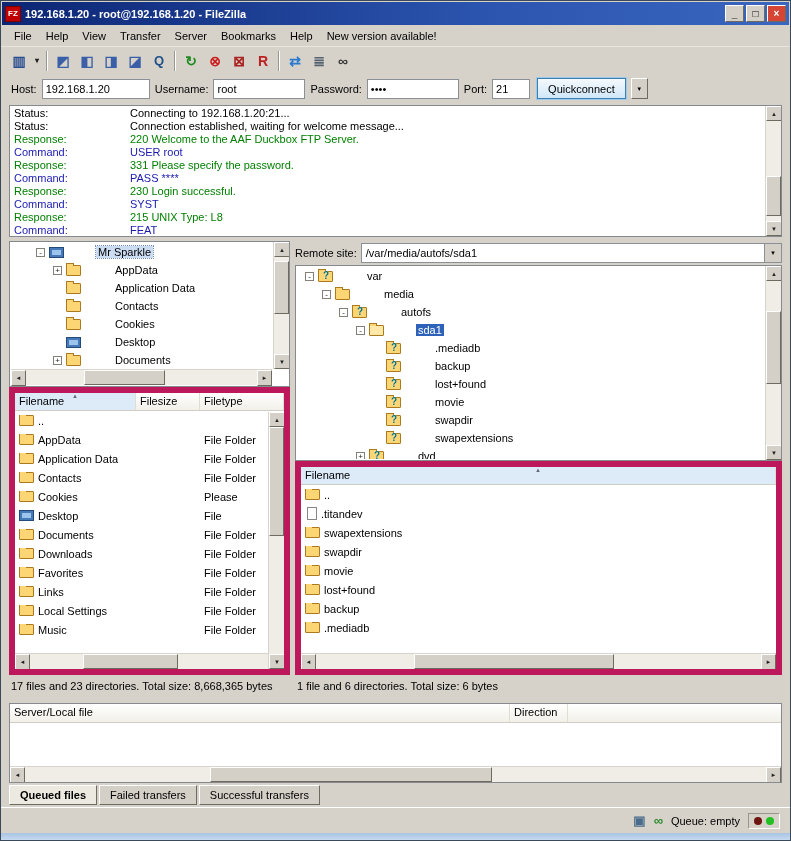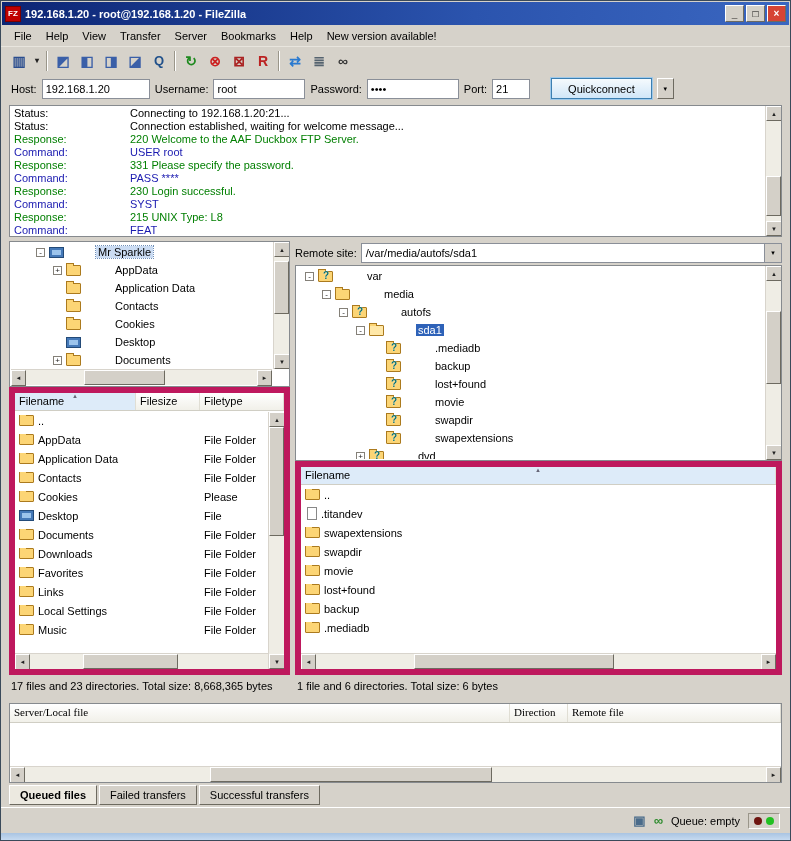--- a/index.html
+++ b/index.html
@@ -43,23 +43,23 @@
   [data-icon="reconnect-icon"] { color:#bb2222; }
   [data-icon="synchronized-browsing-icon"] { color:#2a7ad0; }
   [data-icon="directory-comparison-icon"] { color:#55636f; }
   [data-icon="find-files-icon"] { color:#333; }
 
   
   .quickconnect { flex:none; height:29px; display:flex; align-items:center; gap:5px; padding:0 10px; }
   .quickconnect label { white-space:nowrap; }
   .qc-input { height:20px; border:1px solid #8a8f98; background:#fff; font:11px "Liberation Sans",sans-serif; padding:0 3px; }
   .qc-host { width:108px; } .qc-user { width:92px; } .qc-pass { width:92px; } .qc-port { width:38px; }
-  .qc-btn { height:21px; padding:1px 16px; font:11px "Liberation Sans",sans-serif;
+  .qc-btn { height:21px; padding:1px 10px; font:11px "Liberation Sans",sans-serif;
             background:linear-gradient(#f5fafd,#d0e6f8); border:1px solid #3c7fb1;
-            outline:1px solid #9ec9ea; margin-left:16px; }
+            outline:1px solid #9ec9ea; margin-left:2px; }
   .qc-drop { width:17px; height:21px; background:#d4d0c8; border:1px solid;
              border-color:#fff #6d6a60 #6d6a60 #fff; font-size:7px;
              display:flex; align-items:center; justify-content:center; }
 
   
   .log { flex:none; height:132px; margin:2px 8px 0; background:#fff;
          border:1px solid #868a8e; position:relative; overflow:hidden; padding:1px 18px 0 4px; }
   .log-line { height:13px; line-height:13px; white-space:nowrap; display:flex;align-items:flex-end; }
   .log-label { width:116px; flex:none; }
   .log-line[data-cls="status"] { color:#000; }
@@ -142,21 +142,21 @@
   .local-list .c-name { width:121px; flex:none; }
   .local-list .c-size { width:64px; flex:none; }
   .local-list .c-type { flex:1; }
   .remote-list .c-name { flex:1; }
   .list-vscroll { top:19px; bottom:0; }
 
   .status-line { flex:none; height:22px; padding:5px 2px 0; white-space:nowrap; overflow:hidden; }
 
   
   .queue { flex:1; margin:6px 8px 0; background:#fff; border:1px solid #868a8e;
-           display:flex; flex-direction:column; overflow:hidden;font-family:Liberation Serif, serif; }
+           display:flex; flex-direction:column; overflow:hidden; }
   .q-header { flex:none; height:19px; display:flex; background:linear-gradient(#ffffff,#f1f0e9);
               border-bottom:1px solid #d0cec4; }
   .q-c1 { width:500px; flex:none; } .q-c2 { width:58px; flex:none; } .q-c3 { flex:1; }
   .q-body { flex:1; background:#fff; }
 
   
   .tabs { flex:none; height:22px; margin:2px 8px 0; display:flex; gap:2px; align-items:flex-start; }
   .tab { padding:3px 10px; background:#d4d0c8; border:1px solid;
          border-color:#fff #6d6a60 #6d6a60 #fff; white-space:nowrap; }
   .tab[data-state="active"] { font-weight:bold; background:#ece9e0; }
@@ -645,21 +645,20 @@
       </div>
 
       <div class="status-line">1 file and 6 directories. Total size: 6 bytes</div>
     </div>
   </div>
 
   <div class="queue">
     <div class="q-header">
       <span class="hdr-cell q-c1">Server/Local file</span>
       <span class="hdr-cell q-c2">Direction</span>
-      <span class="hdr-cell q-c3">Remote file</span>
     </div>
     <div class="q-body"></div>
     <div class="hscroll">
       <span class="sb-btn">◄</span>
       <span class="sb-track">
           <span class="sb-thumb" style="left:25%;width:38%;"></span>
         </span>
       <span class="sb-btn">►</span>
     </div>
   </div>

